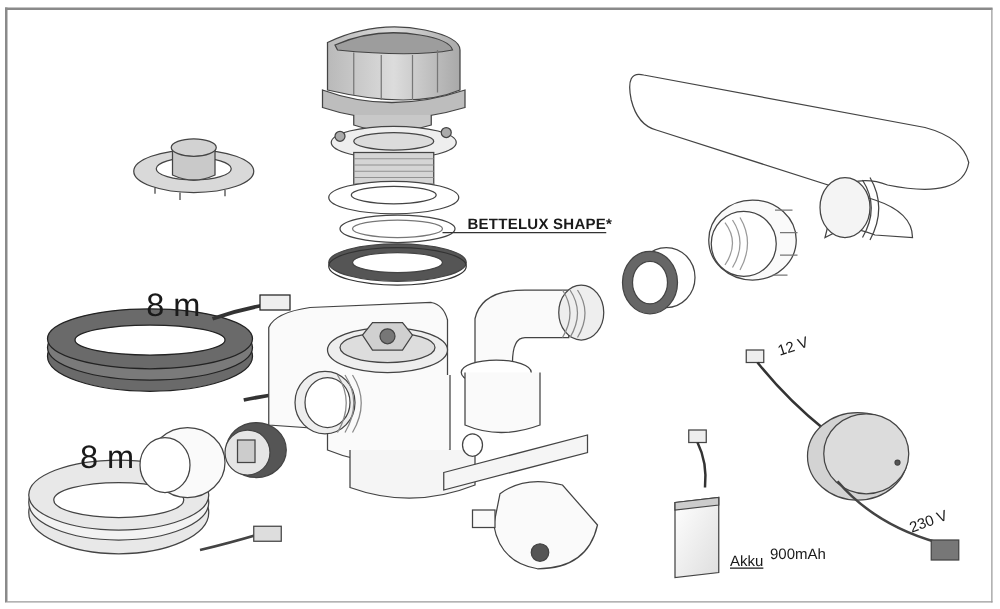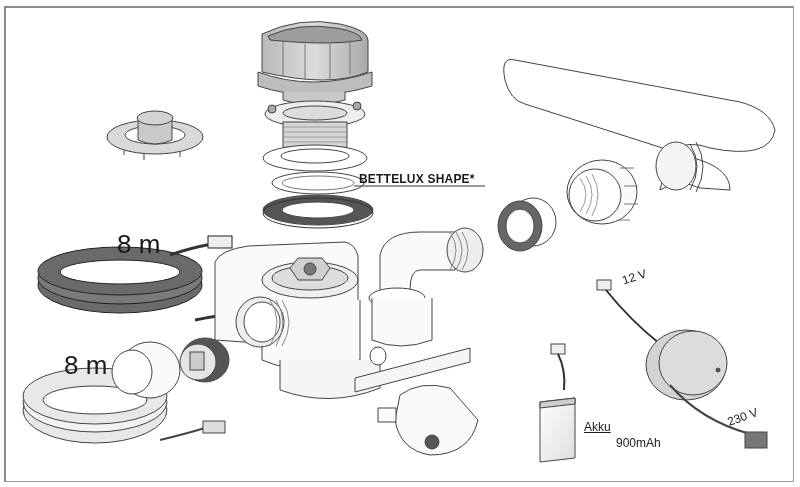--- a/index.html
+++ b/index.html
@@ -152,19 +152,19 @@
     <rect x="597" y="280" width="14" height="10" fill="#eee"></rect>
     <path d="M606 290 Q630 320 660 344" stroke="#333" stroke-width="2" fill="none"></path>
     <ellipse cx="686" cy="365" rx="40" ry="35" fill="#d3d3d3"></ellipse>
     <ellipse cx="693" cy="363" rx="34" ry="32" fill="#dcdcdc"></ellipse>
     <circle cx="718" cy="370" r="2" fill="#555"></circle>
     <path d="M670 385 Q700 420 750 434" stroke="#444" stroke-width="2" fill="none"></path>
     <rect x="745" y="432" width="22" height="16" fill="#777"></rect>
   </g>
 </svg>
 
-<div class="lbl lbl-bold" style="left:359px; top:172px;">BETTELUX SHAPE*</div>
+<div class="lbl lbl-bold" style="left:374px; top:172px;">BETTELUX SHAPE*</div>
 <div class="lbl lbl-big" style="left:117px; top:229px;">8 m</div>
 <div class="lbl lbl-big" style="left:64px; top:350px;">8 m</div>
-<div class="lbl lbl-sm" style="left:584px; top:420px;text-decoration:underline;">Akku</div>
+<div class="lbl lbl-sm" style="left:584px; top:442px;text-decoration:underline;">Akku</div>
 <div class="lbl lbl-sm" style="left:616px; top:436px;">900mAh</div>
 <div class="lbl lbl-sm" style="left:622px; top:270px; transform:rotate(-18deg);">12 V</div>
 <div class="lbl lbl-sm" style="left:727px; top:410px; transform:rotate(-20deg);">230 V</div>
 
 </body></html>

